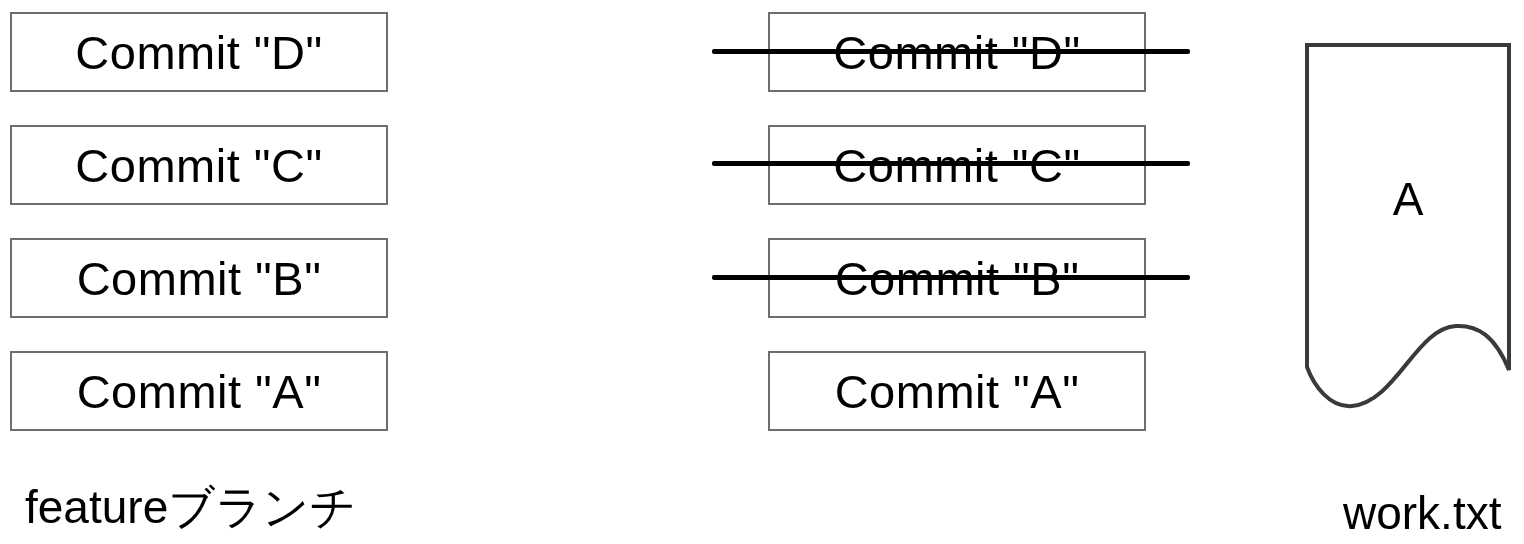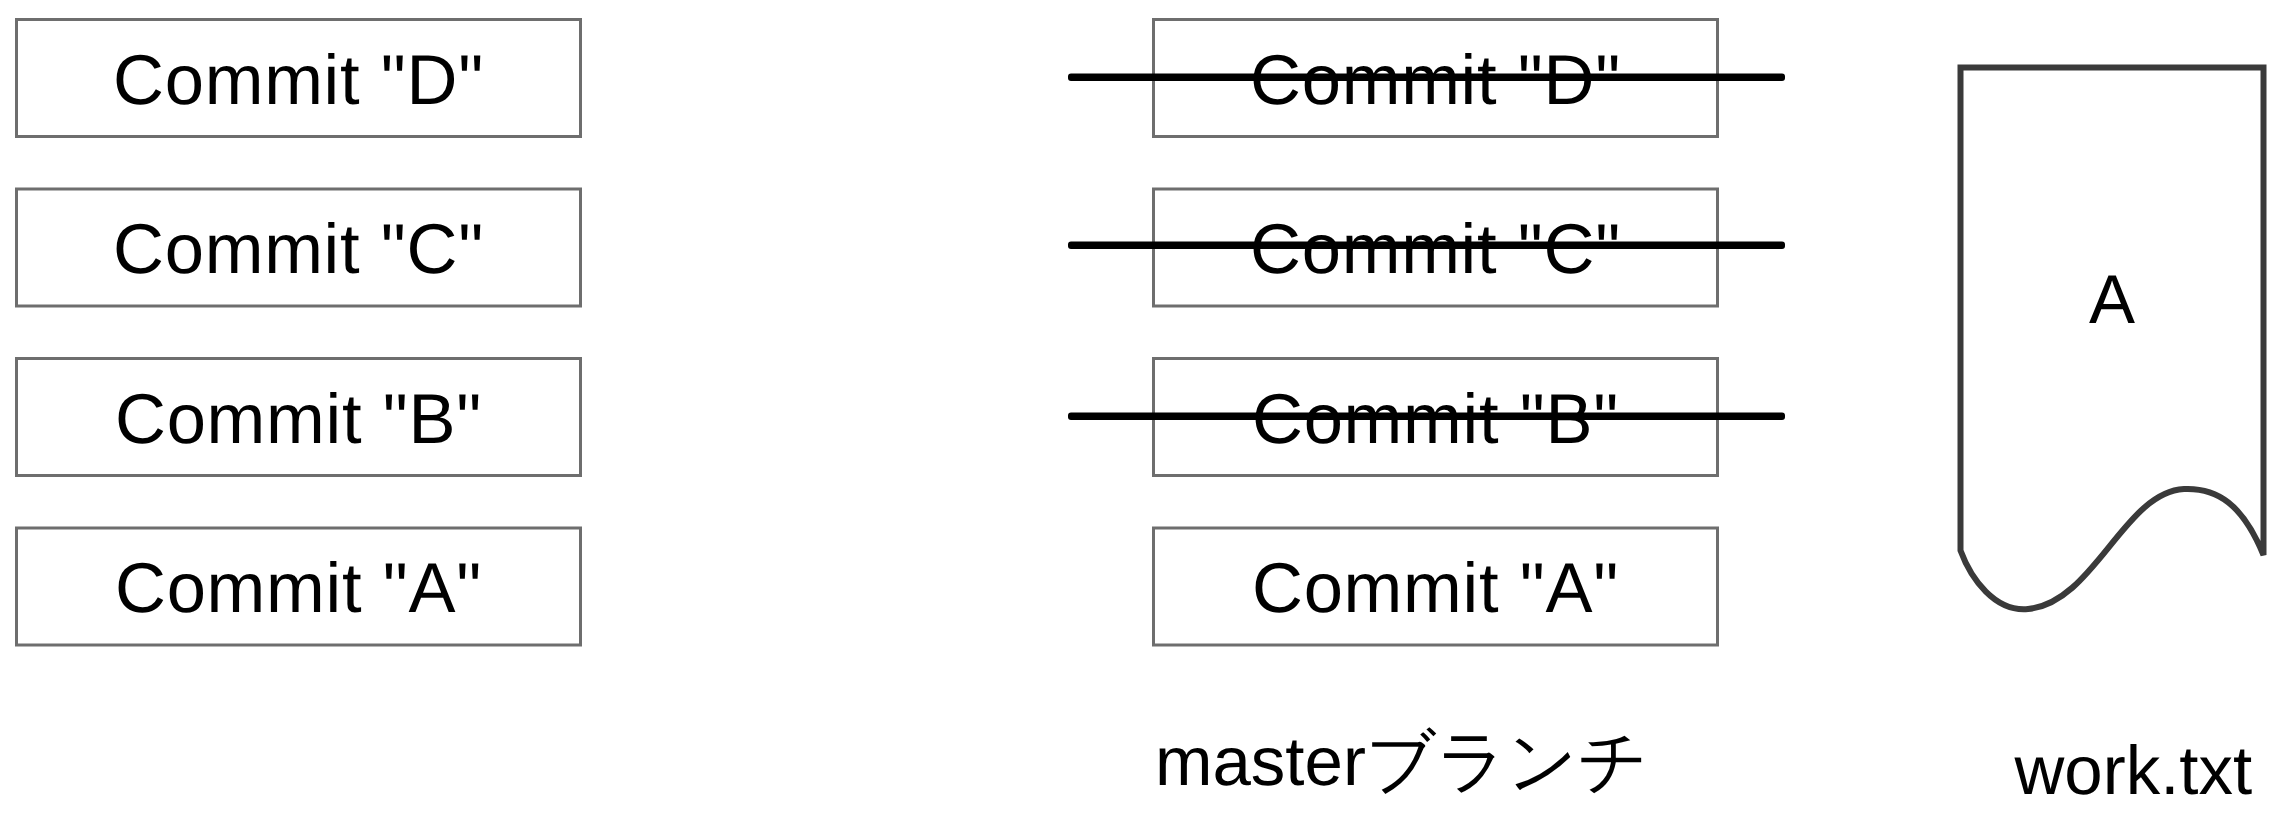--- a/index.html
+++ b/index.html
@@ -115,16 +115,16 @@
 
   <svg class="doc-svg" viewBox="0 0 240 400" xmlns="http://www.w3.org/2000/svg">
     <path d="M 17 17 L 219 17 L 219 342
              C 205 308 188 297 166 298
              C 126 300 106 374 62 378
              C 40 380 24 358 17 339
              Z" fill="#ffffff" stroke="#3a3a3a" stroke-width="4" stroke-linejoin="miter"></path>
   </svg>
   <div class="doc-content">A</div>
 
-  <div class="caption cap-master">masterブランチ</div>
+  <div class="caption cap-feature">featureブランチ</div>
   <div class="caption cap-work">work.txt</div>
 
 </div>
 
 </body></html>

